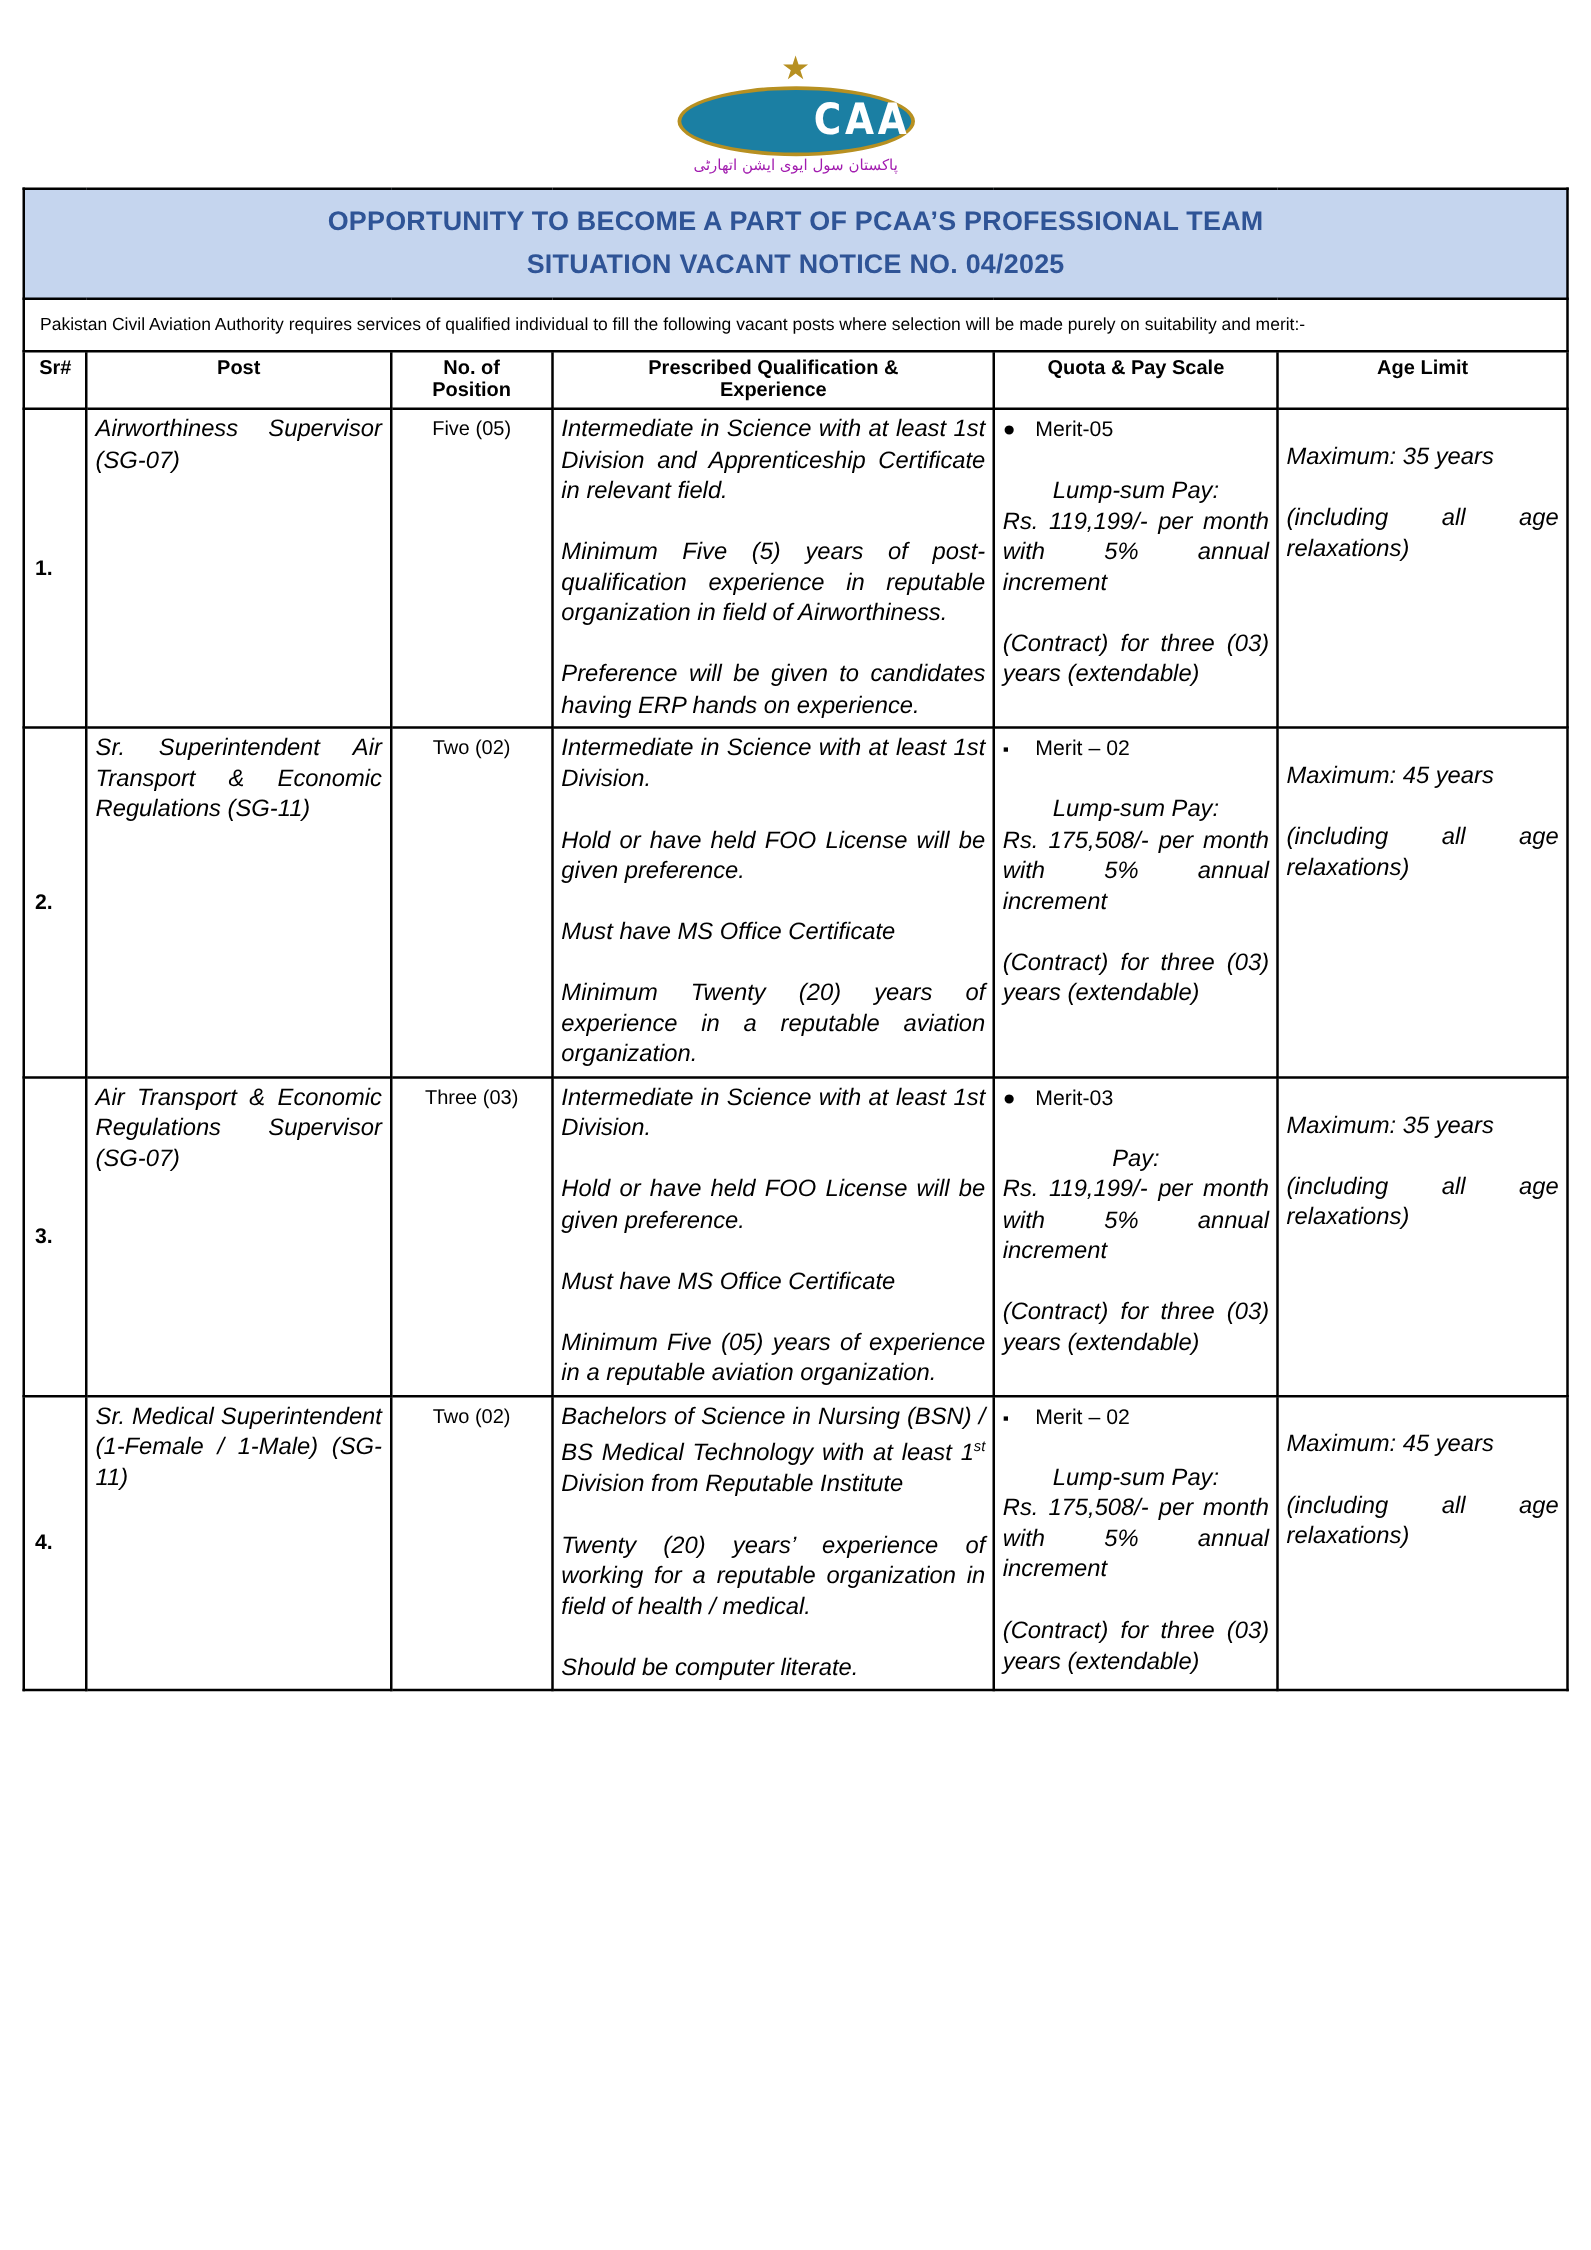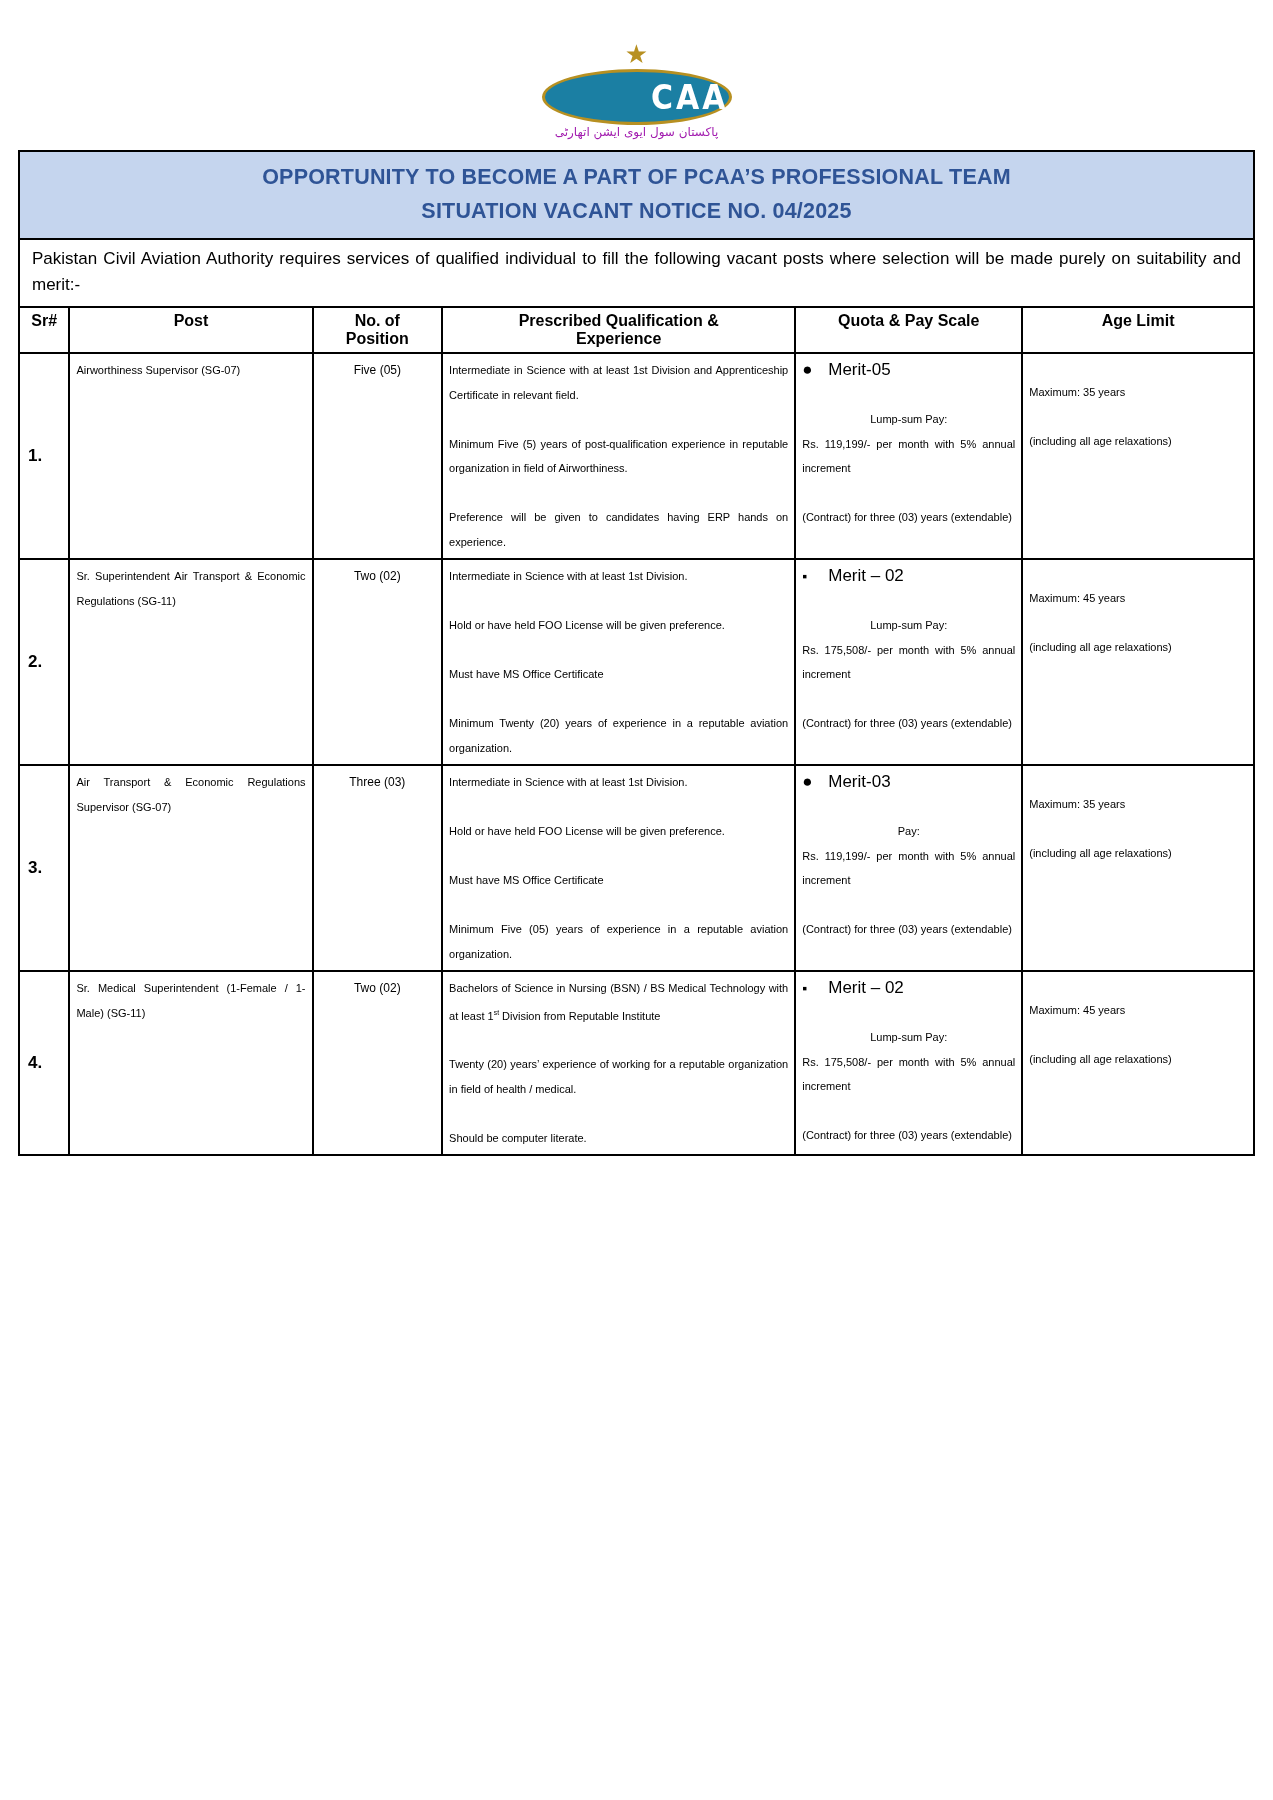--- a/index.html
+++ b/index.html
@@ -117,50 +117,51 @@
     font-weight: bold;
     font-size: 21.5px;
     line-height: 34px;
     letter-spacing: 0.2px;
   }
 
   .intro-cell {
     padding: 6px 12px 8px 12px !important;
   }
   .intro-text {
-    font-size: 17px;
+    font-size: 14px;
     line-height: 26px;
     text-align: justify;
   }
 
   .c-sr    { width: 44px;  }
   .c-post  { width: 212px; }
   .c-nop   { width: 113px; }
   .c-qual  { width: 308px; }
   .c-quota { width: 198px; }
   .c-age   { width: 202px; }
 
   td.sr {
     text-align: left;
     vertical-align: middle !important;
     font-weight: bold;
     font-size: 17px;
     padding-left: 8px !important;
   }
   td.post .t, td.qual .t, td.quota .t, td.age .t {
-    font-size: 11px;
+    font-size: 19px;
     line-height: 24.5px;
+    font-style: italic;
   }
   td.post .t { text-align: justify; text-align-last: left; }
   td.qual .t { text-align: justify; text-align-last: left; }
   td.age  .t { text-align: justify; text-align-last: left; }
   td.quota .t { text-align: center; }
   td.nop {
     text-align: center;
-    font-size: 12px;
+    font-size: 16px;
     line-height: 24.5px;
   }
   .gap { height: 24.5px; }
 
   .bullet-line {
     display: flex;
     font-size: 17px;
     line-height: 24.5px;
   }
   .bullet-line .bul {

